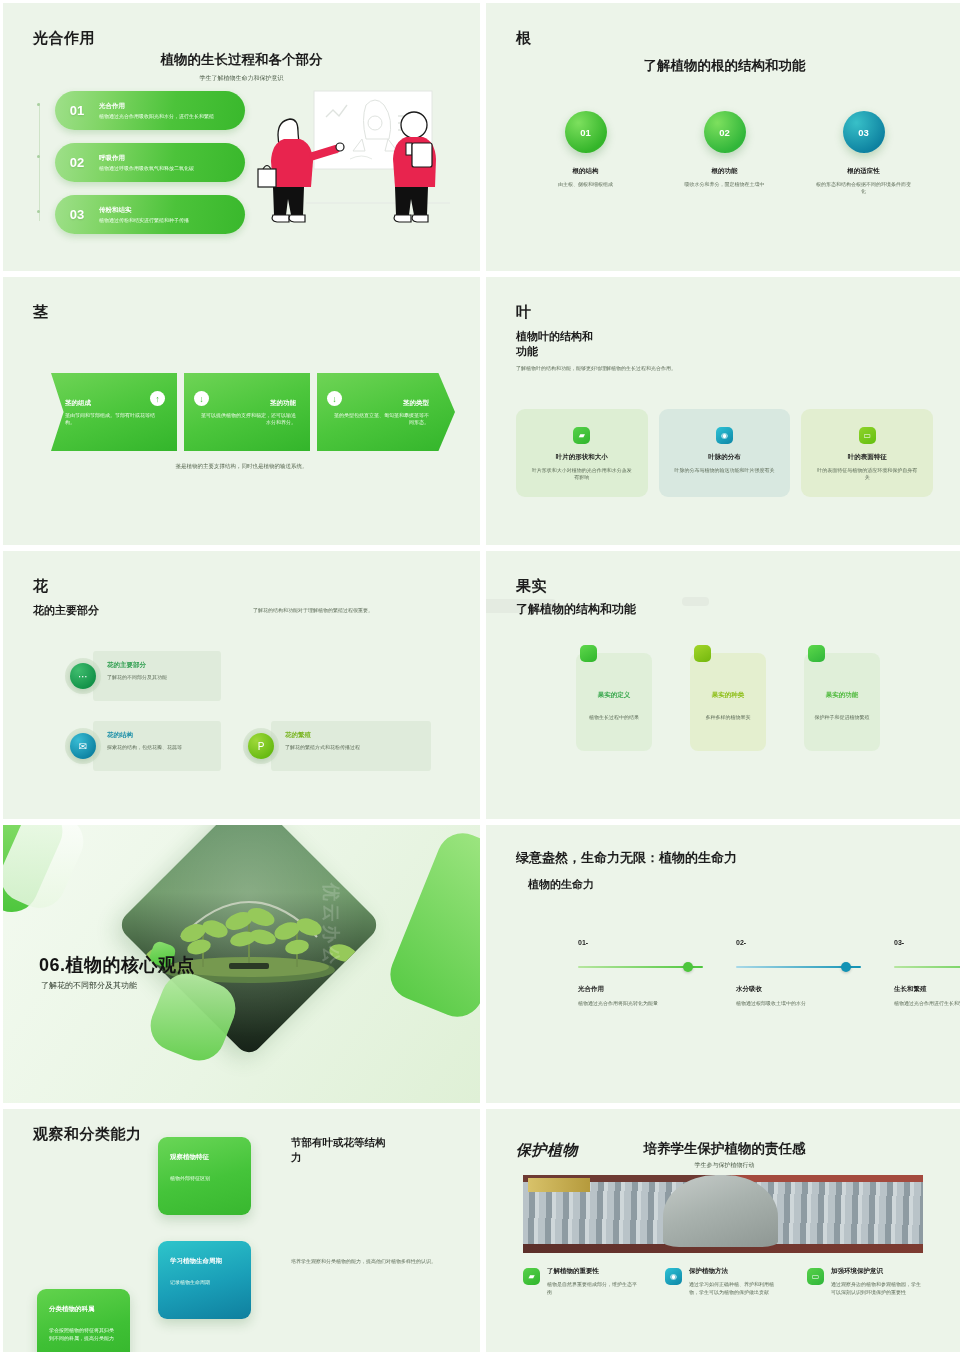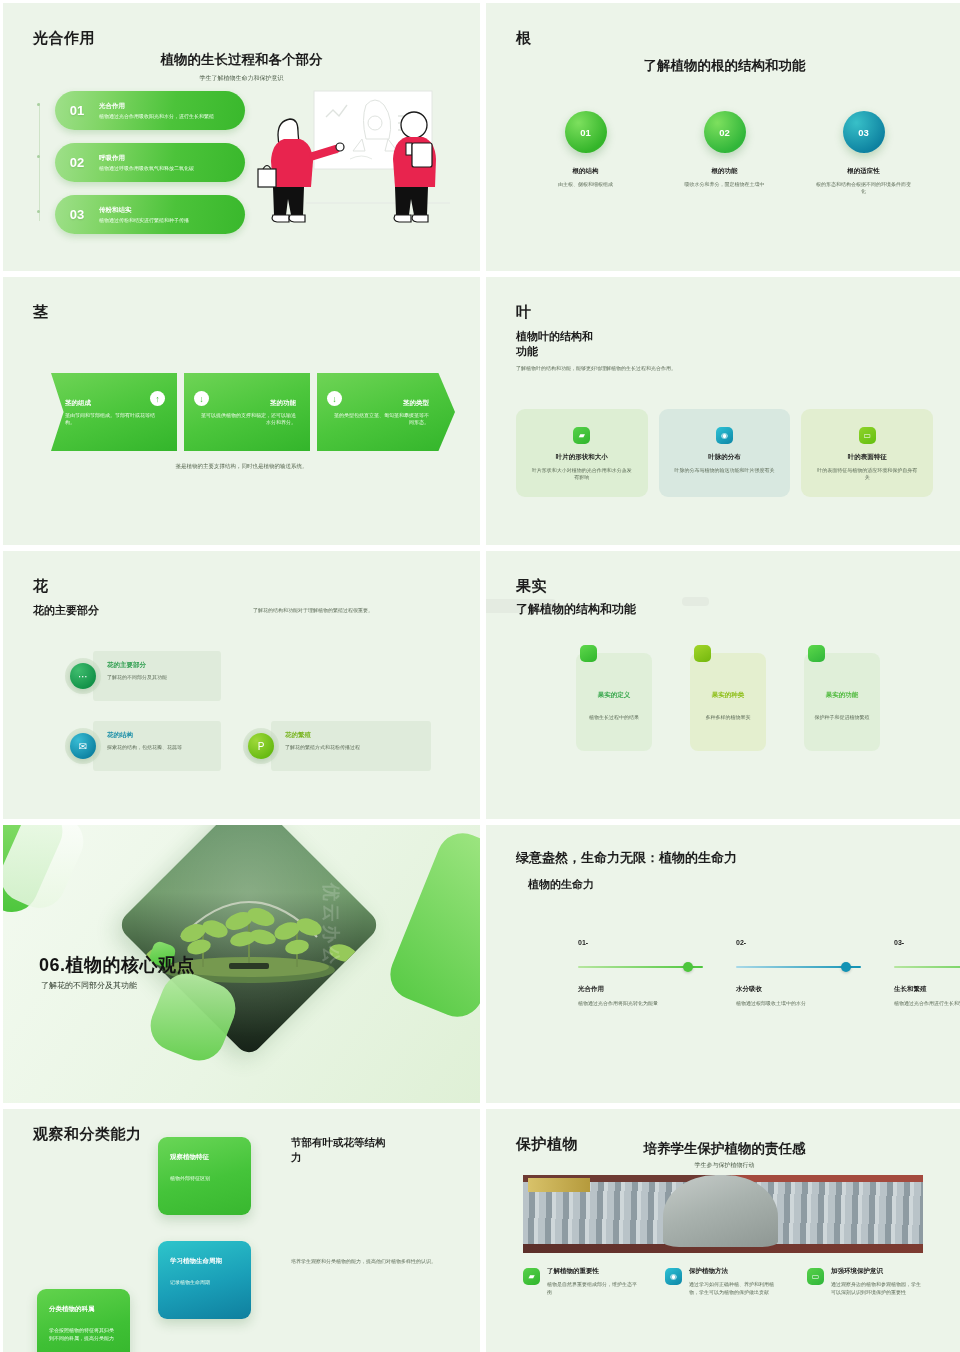--- a/index.html
+++ b/index.html
@@ -227,21 +227,21 @@
   .s9 .bc3 { left: 155px; top: 132px; width: 93px; height: 78px;
     background: linear-gradient(165deg,#2ec5cb 0%,#1a9fb8 55%,#0f7f9e 100%); }
   .s9 .bh { font-size: 6.5px; font-weight: bold; padding: 16px 12px 0; }
   .s9 .bd { font-size: 5px; line-height: 1.6; padding: 12px 12px 0; color: #f0fff0; }
   .s9 .h2 { position: absolute; left: 288px; top: 26px; width: 118px;
     font-size: 10.5px; font-weight: bold; color: #1c1c1c; line-height: 1.4; }
   .s9 .note { position: absolute; left: 288px; top: 148px; width: 150px;
     font-size: 5px; color: #5c6b57; line-height: 1.6; }
 
   
-  .s10 .stitle { top: 26px; }
+  .s10 .stitle { top: 32px; font-style: italic; }
   .s10 .photo { position: absolute; left: 37px; top: 66px; width: 400px; height: 78px;
     overflow: hidden; background: #8e9aa0; }
   .s10 .roof {
     position: absolute; inset: 0;
     background:
       linear-gradient(180deg, rgba(120,60,50,.9) 0 6%, rgba(160,170,175,0) 6%),
       repeating-linear-gradient(92deg, #b9c3c8 0 7px, #8e9ba2 7px 13px, #cfd7da 13px 17px),
       linear-gradient(180deg,#9fb0b6,#6d7b82);
   }
   .s10 .roofband { position: absolute; left: 0; right: 0; top: 0; height: 7px;

